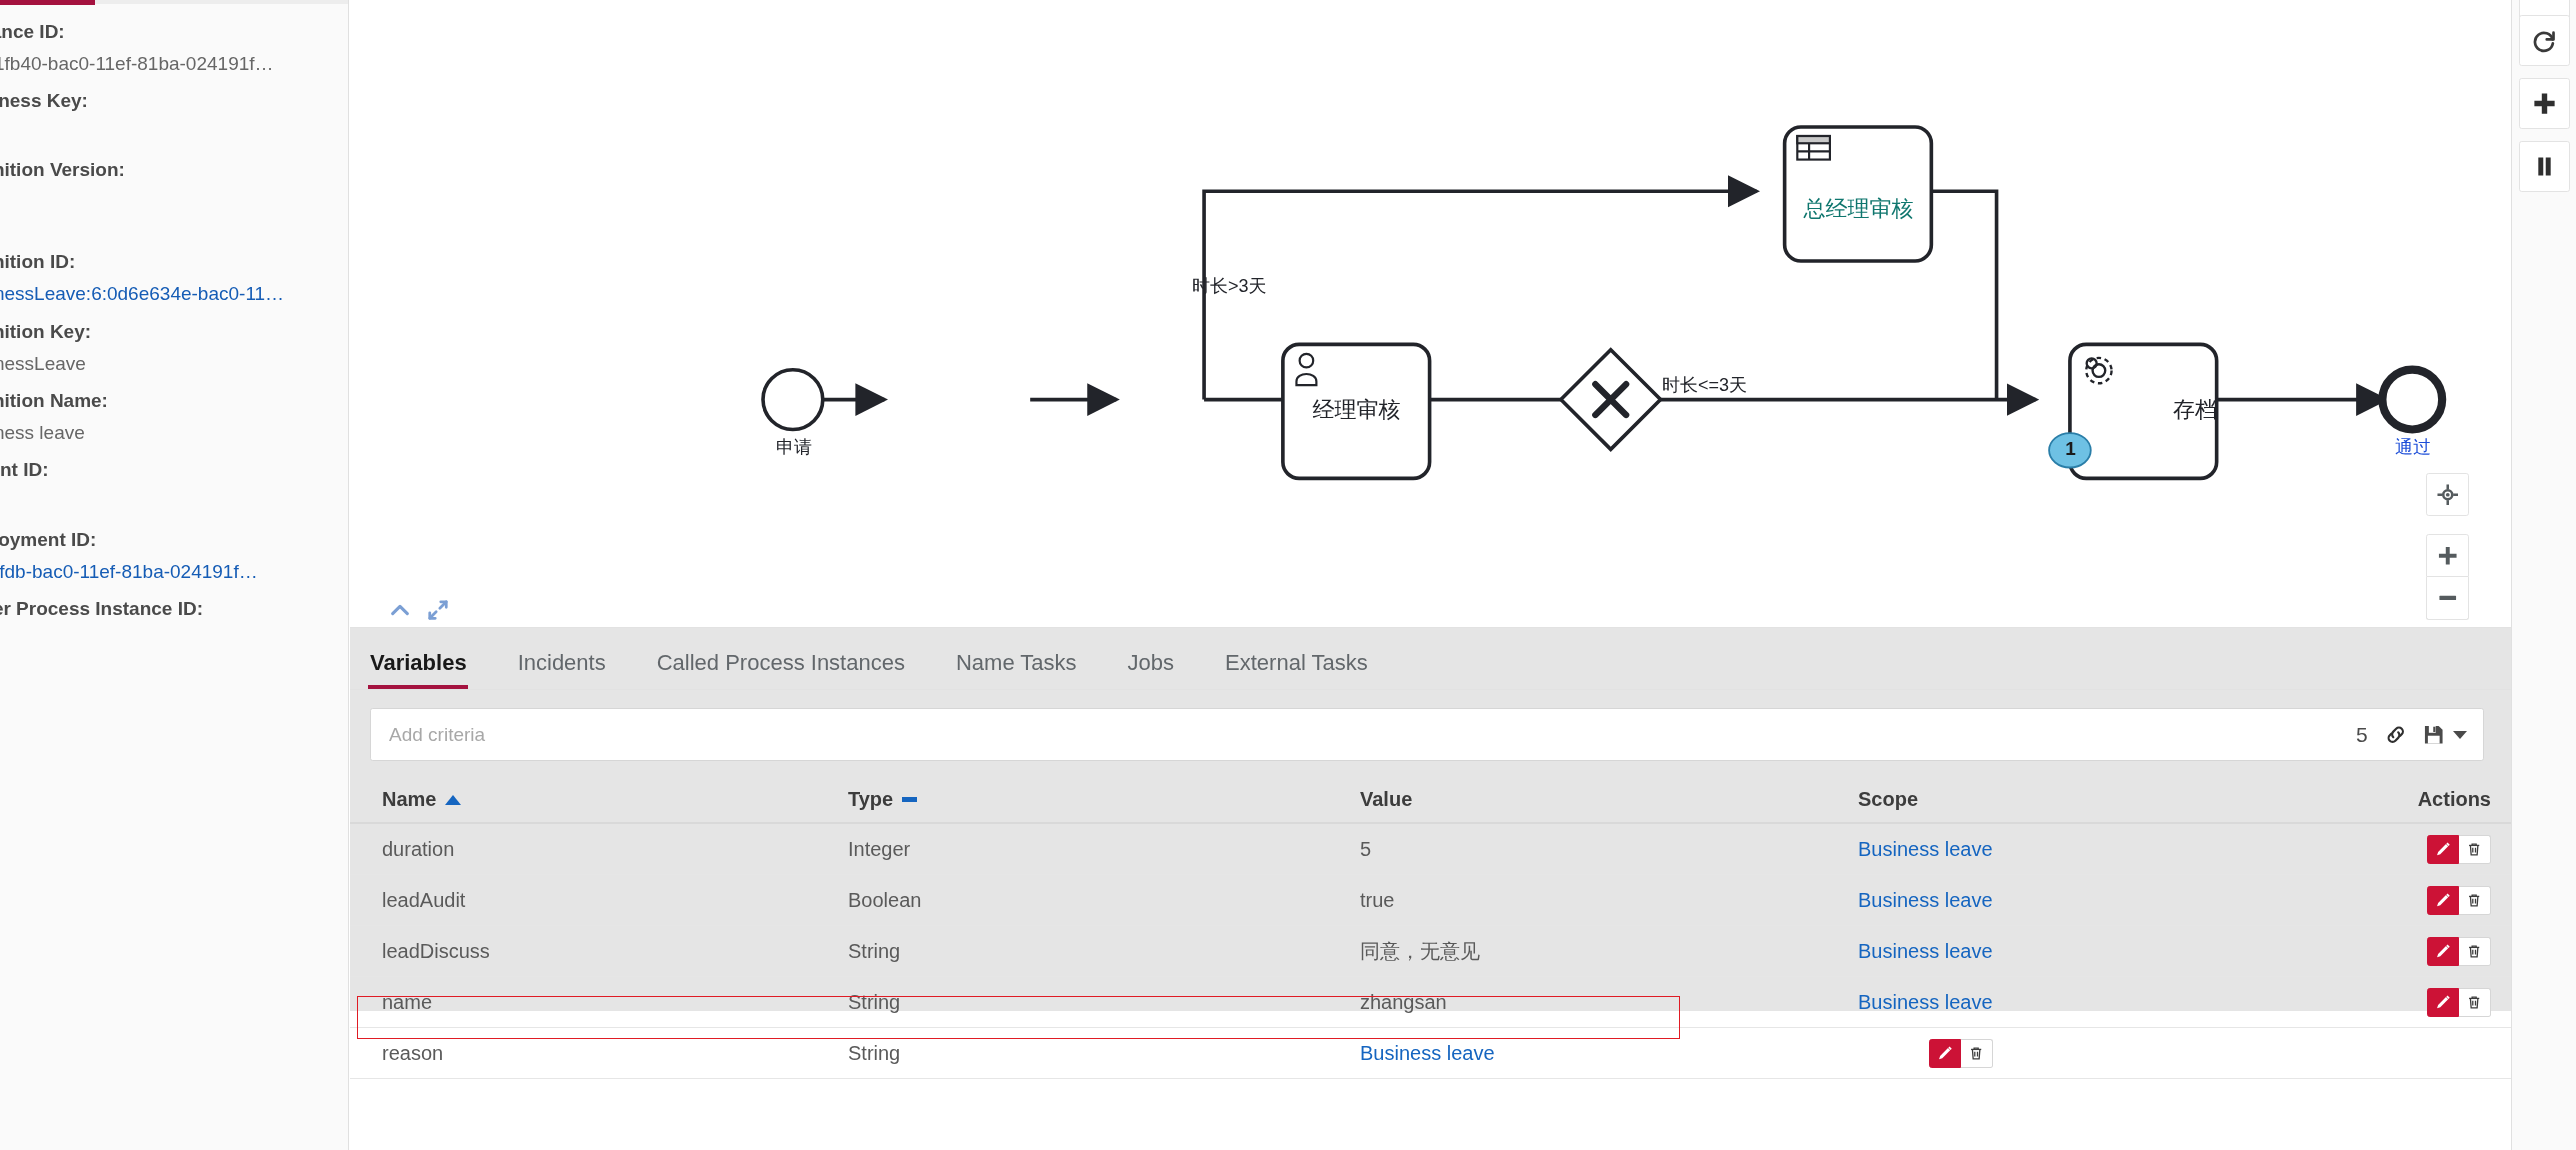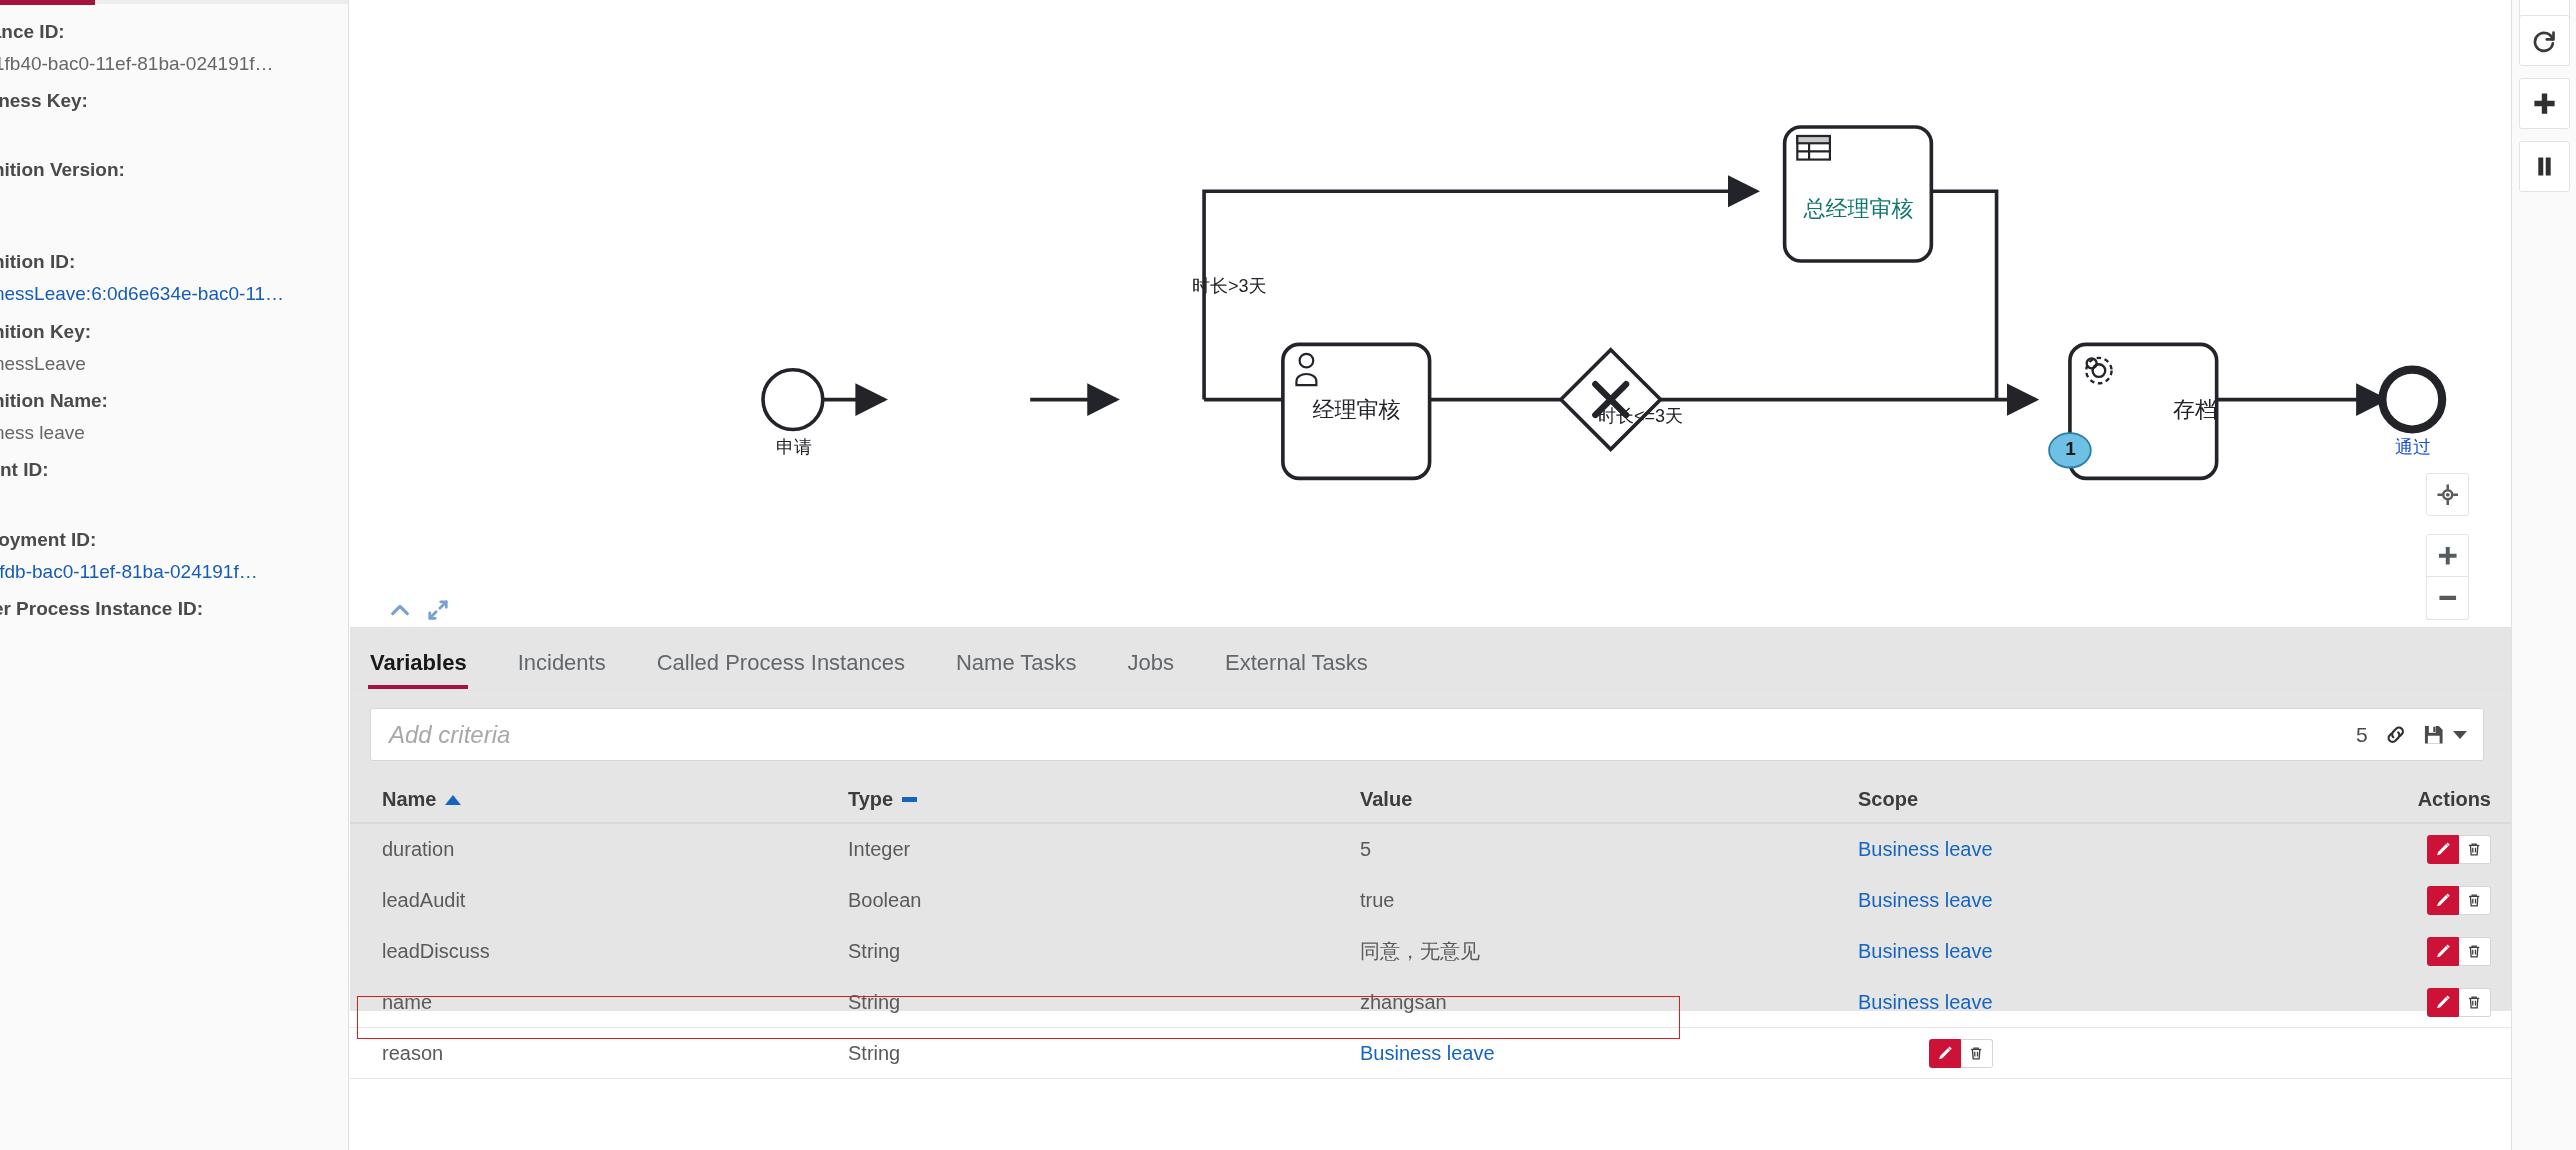--- a/index.html
+++ b/index.html
@@ -186,22 +186,21 @@
     background: #ffffff;
     border: 0.9px solid #d6d6d6;
     border-radius: 2.7px;
     box-sizing: border-box;
     display: flex;
     align-items: center;
     padding: 0 16.3px 0 18px;
   }
   .criteria-placeholder {
     flex: 1;
-    font-size: 24px;
-    font-style: italic;
+    font-size: 19px;
     color: #a8a8a8;
     line-height: 25px;
   }
   .criteria-count {
     font-size: 21px;
     color: #4a4a4a;
     margin-right: 16.3px;
   }
   .criteria-icon {
     display: flex; align-items: center; justify-content: center;
@@ -442,21 +441,21 @@
     <div style="position:absolute;left:1435px;top:194px;width:147px;text-align:center;font-size:22px;color:#0f766e;">总经理审核</div>
 
     <div style="position:absolute;left:1720px;top:395px;width:147px;text-align:right;font-size:22px;color:#22242a;">存档</div>
 
     <div style="position:absolute;left:1704px;top:438px;width:33px;text-align:center;font-size:19px;color:#1b1b1b;font-weight:bold;">1</div>
 
     <div style="position:absolute;left:2042px;top:435px;width:42px;text-align:center;font-size:18px;color:#1d4ed8;">通过</div>
 
     <div style="position:absolute;left:842px;top:274px;font-size:18px;color:#22242a;white-space:nowrap;">时长&gt;3天</div>
 
-    <div style="position:absolute;left:1248px;top:373px;font-size:18px;color:#22242a;white-space:nowrap;margin-top:31px;">时长&lt;=3天</div>
+    <div style="position:absolute;left:1312px;top:373px;font-size:18px;color:#22242a;white-space:nowrap;">时长&lt;=3天</div>
 
     <div class="diagram-collapse-controls">
       <div class="dctl">
         <svg width="22" height="22" viewBox="0 0 24 24">
           <path d="M4 16 L12 8 L20 16" fill="none" stroke="#7b9fd4" stroke-width="3.4" stroke-linecap="round" stroke-linejoin="round"></path>
         </svg>
       </div>
       <div class="dctl">
         <svg width="22" height="22" viewBox="0 0 24 24">
           <g fill="none" stroke="#7b9fd4" stroke-width="3" stroke-linecap="round" stroke-linejoin="round">

